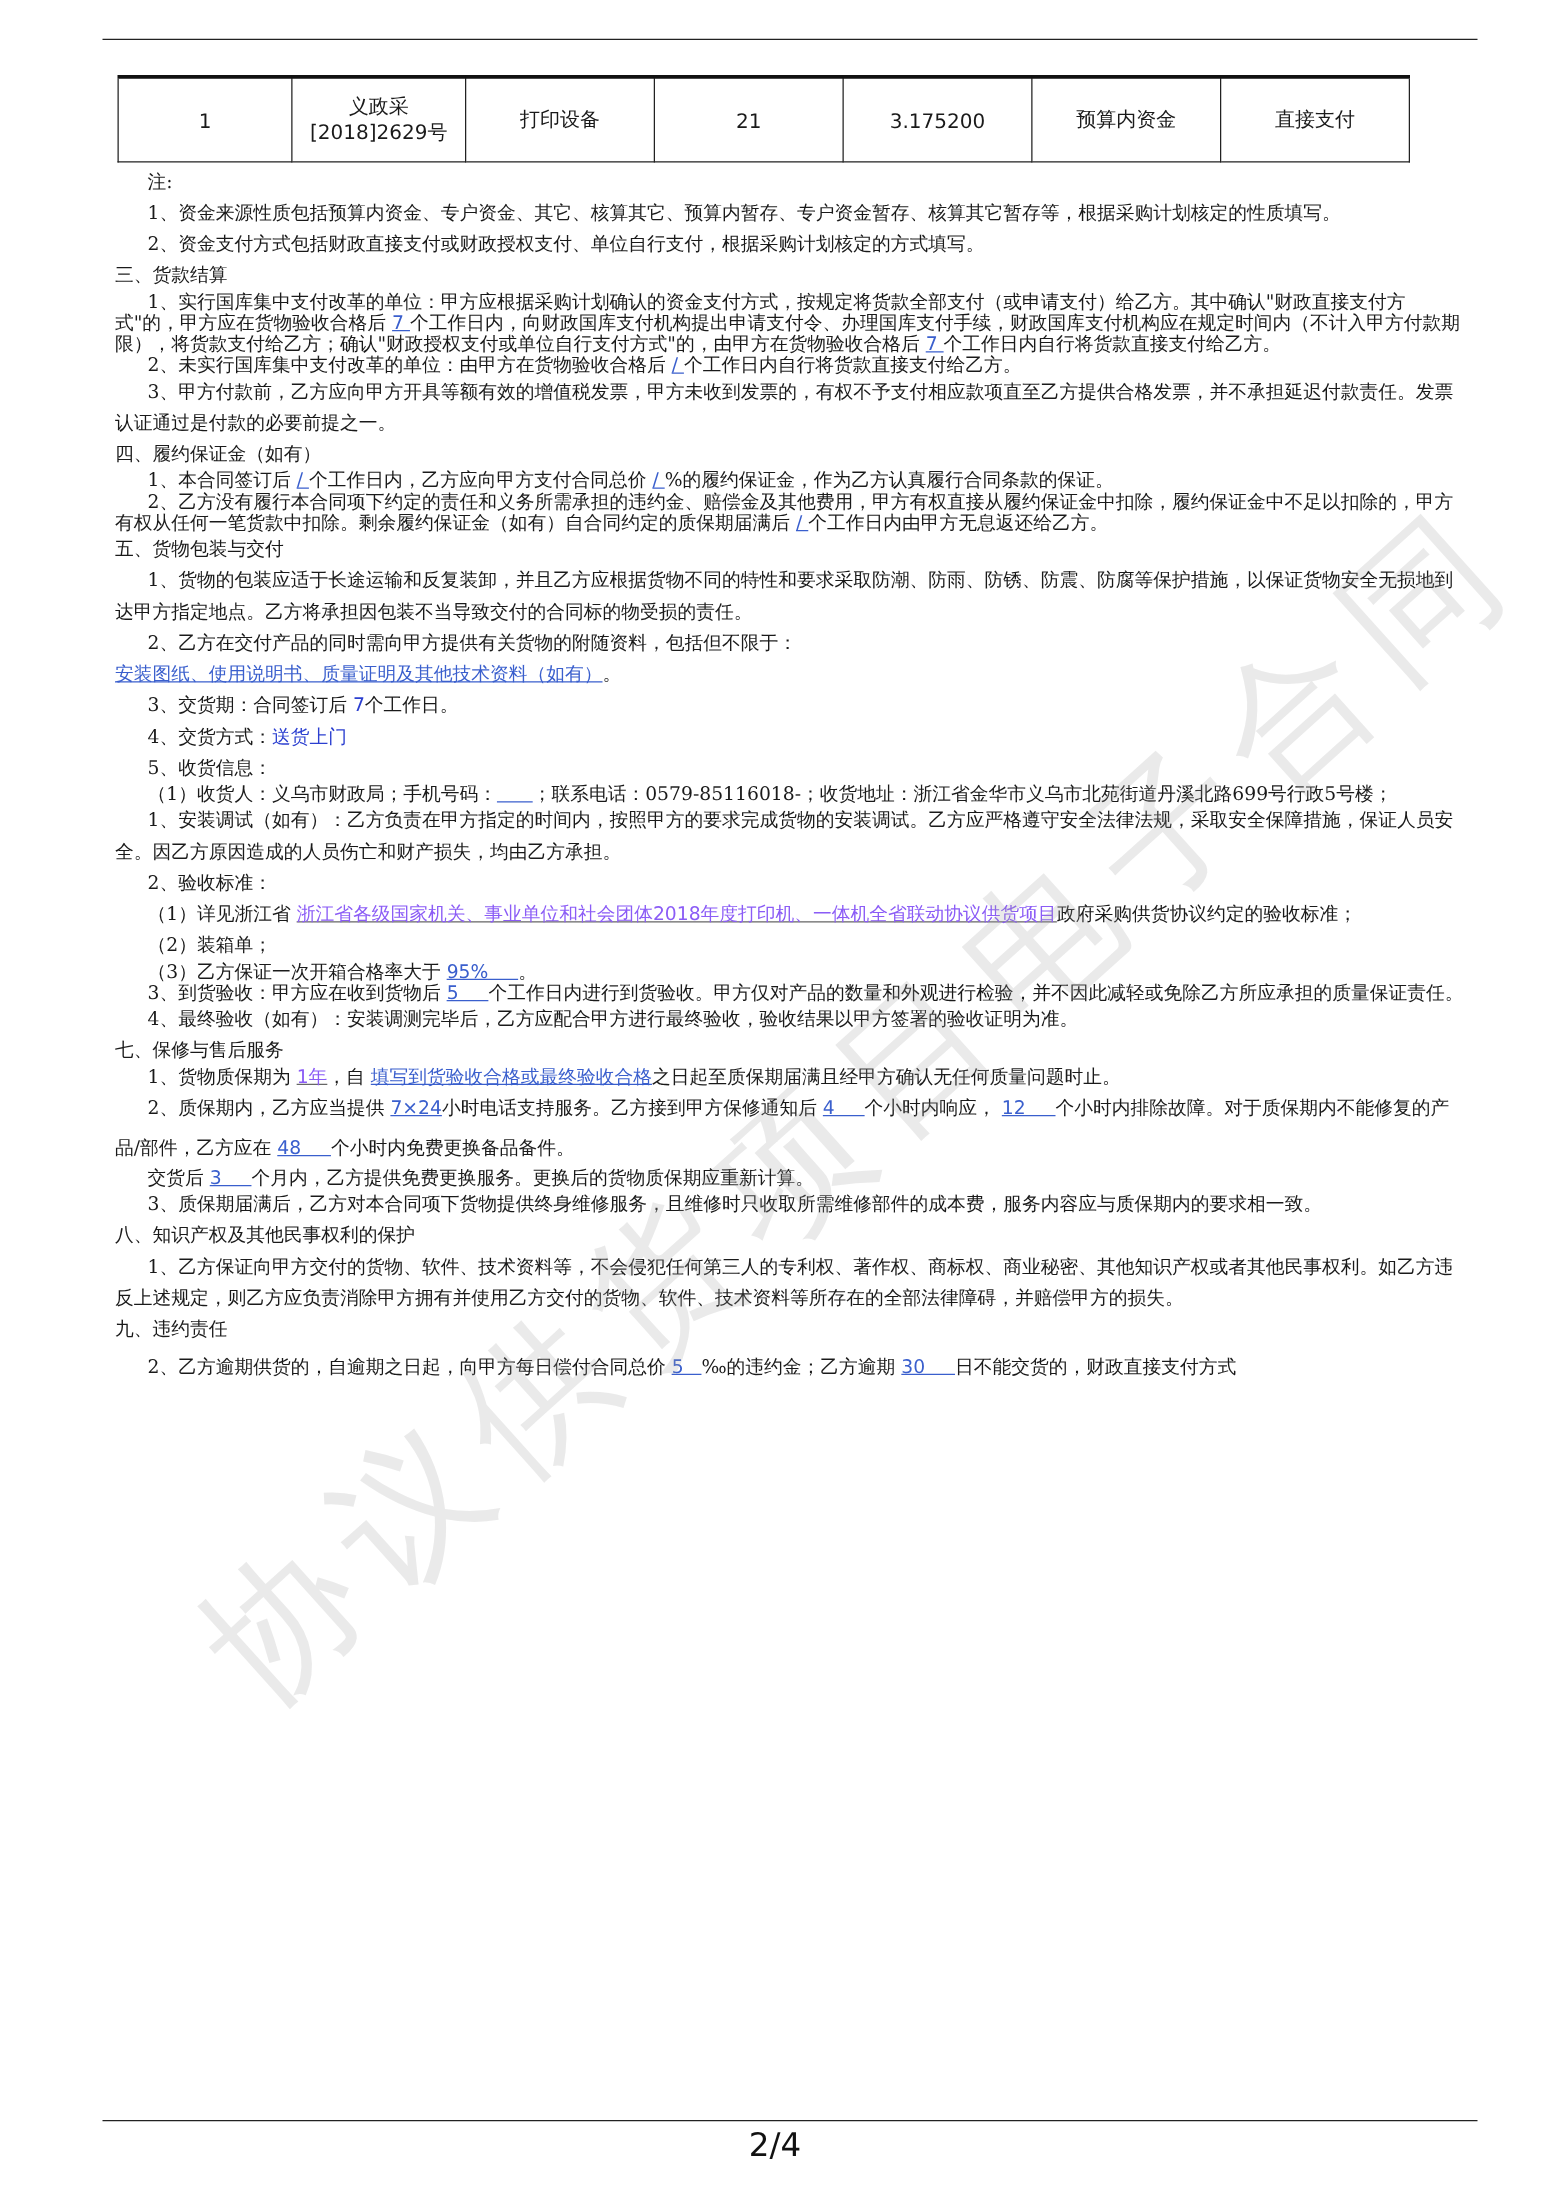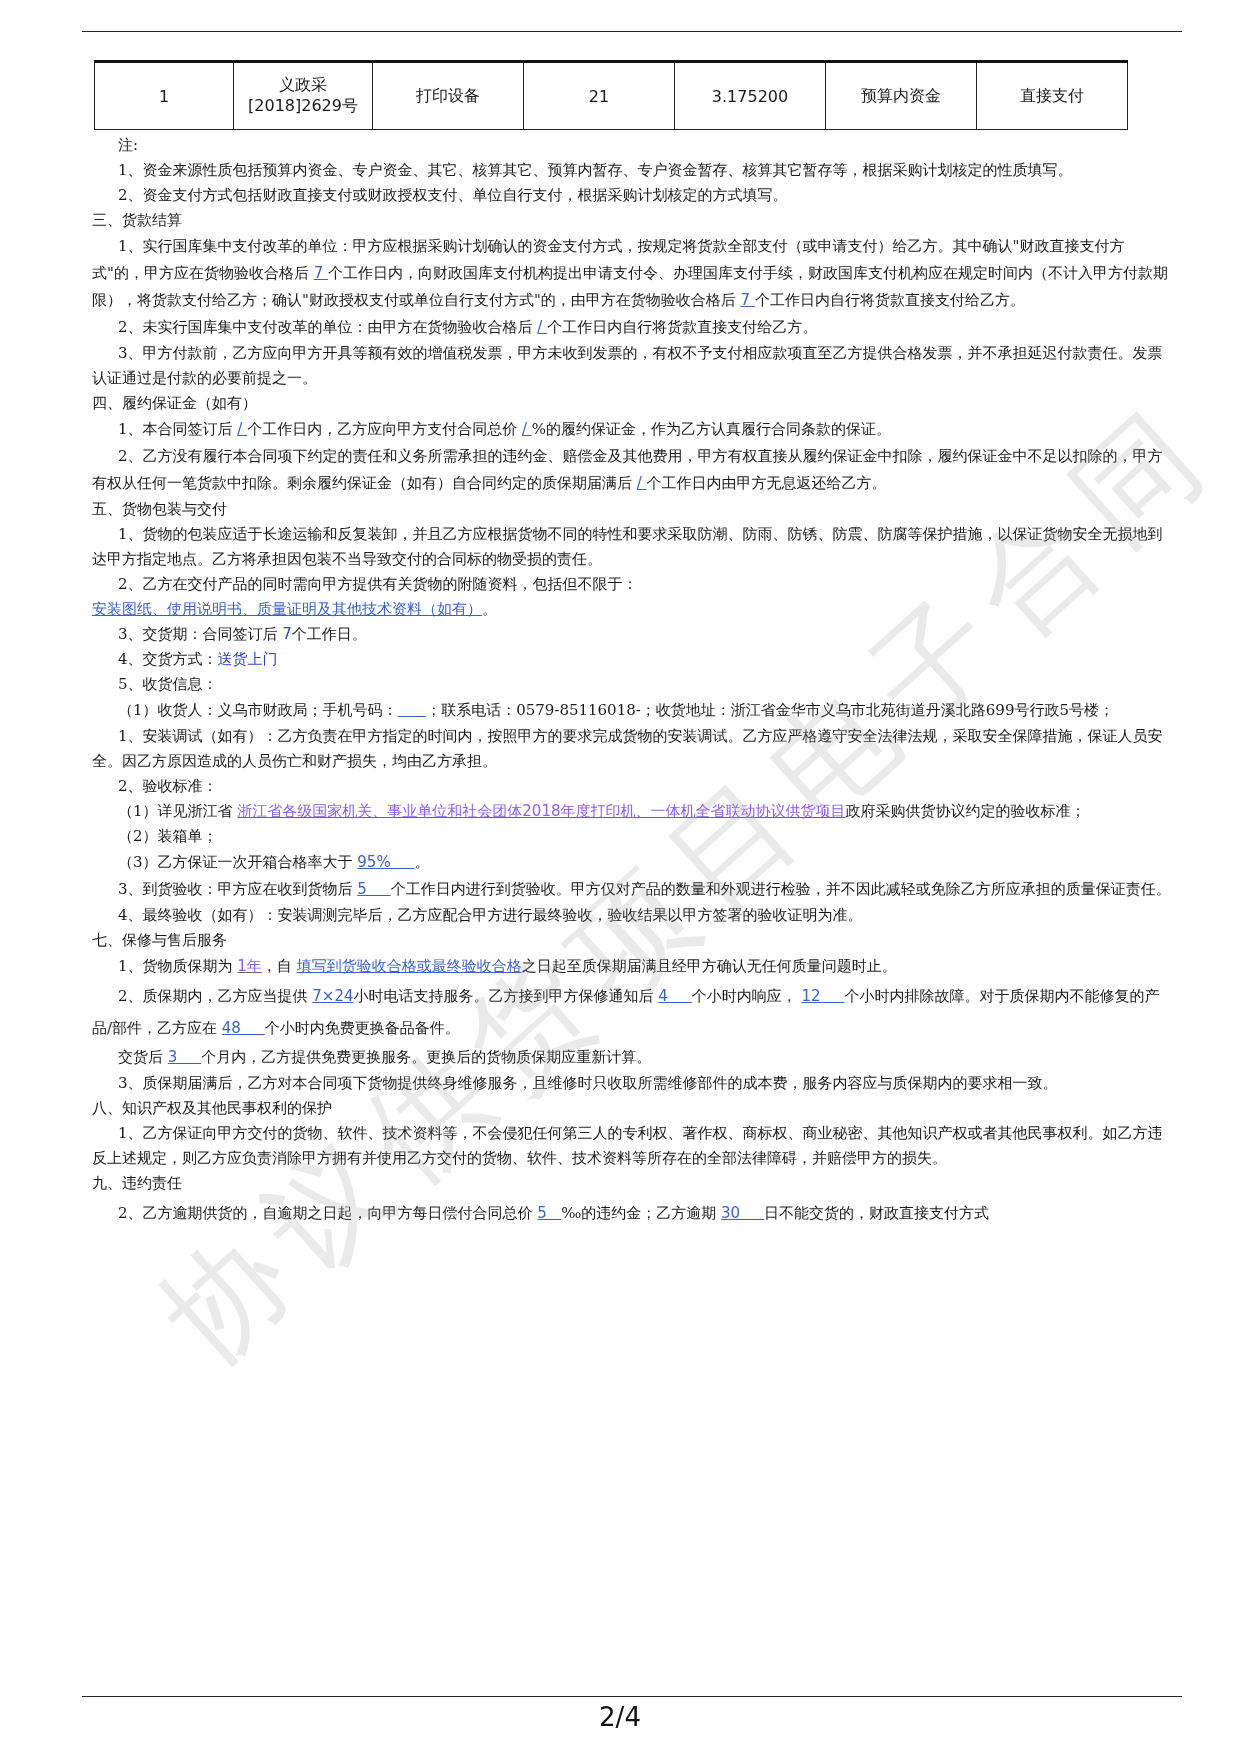--- a/index.html
+++ b/index.html
@@ -14,21 +14,21 @@
   table.items { position: absolute; left: 94px; top: 60px; border-collapse: collapse;
                 font-family: "DejaVu Sans", sans-serif; }
   table.items td { border: 1.5px solid #222; height: 66px; text-align: center; vertical-align: middle;
                    font-size: 16px; padding: 0 2px; }
   table.items tr { border-top: 3px solid #111; }
   .content { position: absolute; left: 92px; top: 133px; width: 1080px; font-size: 15px; line-height: 25px; }
   .content p { margin: 0; }
   .indent { text-indent: 26px; }
   .h { font-weight: normal; margin-top: 2px; }
   .gap { margin-top: 4px; }
-  .sp { line-height: 27px; }
+  .sp { line-height: 17px; }
   .fill { color: #3a5fcd; text-decoration: underline; text-decoration-color: #3a5fcd; font-family: "DejaVu Sans", sans-serif; }
   .fill.gray { color: #8b5cf6; text-decoration-color: #666; }
   .blue { color: #2b3fd0; }
   .sans { font-family: "DejaVu Sans", sans-serif; }
   .watermark { position: absolute; left: 110px; top: 330px; width: 1400px; font-size: 118px;
                color: rgba(160,160,160,0.22); transform: rotate(-42deg); transform-origin: left top;
                white-space: nowrap; pointer-events: none; letter-spacing: 18px; top: 1280px; left: 130px;
                font-family: "DejaVu Sans", sans-serif; }
 </style>
 </head>

